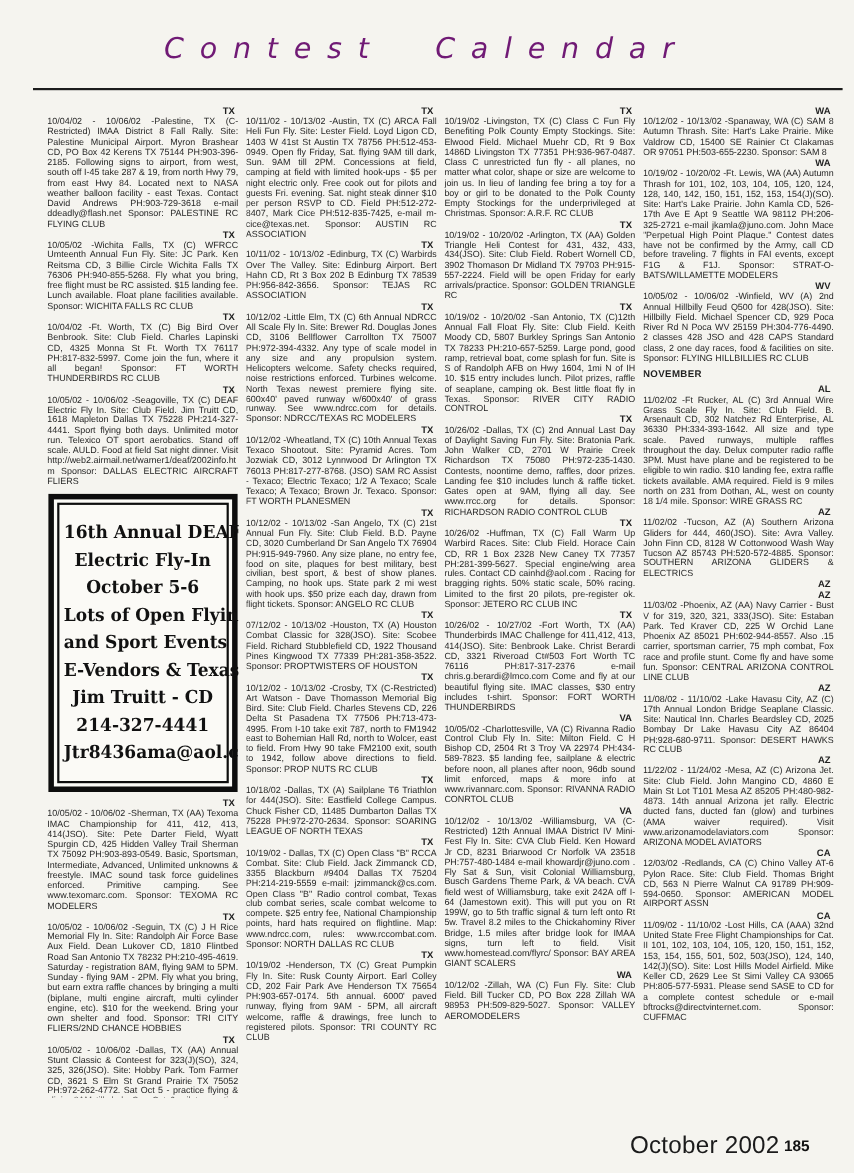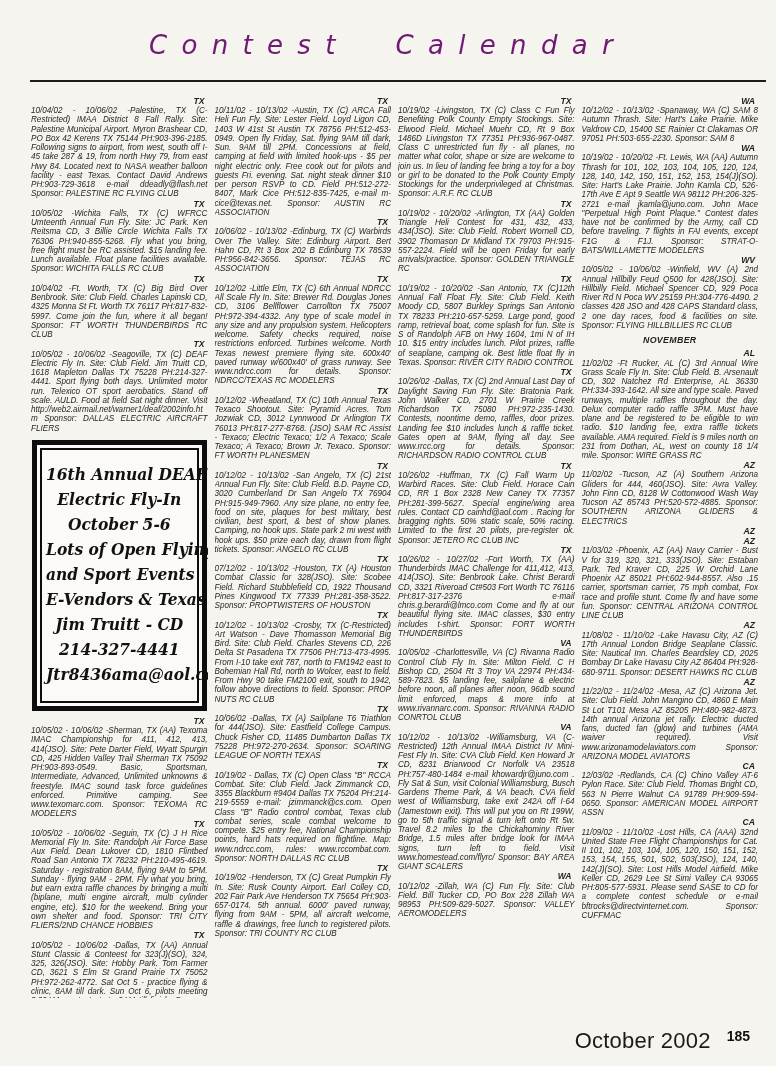--- a/index.html
+++ b/index.html
@@ -16,31 +16,31 @@
     font-style:italic;
     font-size:26px;
     letter-spacing:0.55em;
     word-spacing:0.9em;
     color:#701a75;
     white-space:nowrap;
   }
   .rule{height:2px;background:#1c1c1c;margin:20px 10px 0 30px;}
   .cols{
     display:flex;gap:7px;
-    margin:14px 18px 0 31px;
-    height:902px;overflow:hidden;font-style:italic;
+    margin:14px 18px 0 43px;
+    height:902px;overflow:hidden;
   }
   .col{flex:1 1 0;min-width:0;overflow:hidden;}
   .state{
     font-weight:bold;font-size:8.6px;line-height:9.2px;
     text-align:right;padding-right:3px;margin-top:1px;
   }
   .month{
     font-weight:bold;font-size:8.8px;line-height:9.2px;
-    text-align:center;margin:6px 0 4px 0;letter-spacing:0.04em;
+    text-align:left;margin:6px 0 4px 0;letter-spacing:0.04em;
   }
   .entry{
     font-size:8.15px;line-height:9.25px;
     text-align:justify;
     overflow-wrap:anywhere;
     color:#262626;
   }
   .ad{
     margin:7px 1px 6px 1px;
     border:5px solid #0d0d0d;
@@ -55,22 +55,22 @@
   .ad-line{
     font-family:"DejaVu Serif",serif;
     font-weight:bold;
     font-size:15.5px;
     line-height:25px;
     color:#111;
     white-space:nowrap;
     transform:scaleY(1.05);
   }
   .pagefoot{
-    position:absolute;right:26px;bottom:12px;
-    display:flex;align-items:flex-start;gap:16px;
+    position:absolute;right:40px;bottom:12px;
+    display:flex;align-items:center;gap:4px;
   }
   .issue{font-size:22px;color:#1b1b1b;letter-spacing:0.01em;}
   .pagenum{font-size:14px;font-weight:bold;color:#111;}
 </style>
 </head>
 <body>
 
 <div class="masthead">
   <div class="title">Contest Calendar</div>
   <div class="rule"></div>
@@ -103,33 +103,33 @@
       <div class="entry">10/05/02 - 10/06/02 -Sherman, TX (AA) Texoma IMAC Championship for 411, 412, 413, 414(JSO). Site: Pete Darter Field, Wyatt Spurgin CD, 425 Hidden Valley Trail Sherman TX 75092 PH:903-893-0549. Basic, Sportsman, Intermediate, Advanced, Unlimited unknowns &amp; freestyle. IMAC sound task force guidelines enforced. Primitive camping. See www.texomarc.com. Sponsor: TEXOMA RC MODELERS</div>
       <div class="state">TX</div>
       <div class="entry">10/05/02 - 10/06/02 -Seguin, TX (C) J H Rice Memorial Fly In. Site: Randolph Air Force Base Aux Field. Dean Lukover CD, 1810 Flintbed Road San Antonio TX 78232 PH:210-495-4619. Saturday - registration 8AM, flying 9AM to 5PM. Sunday - flying 9AM - 2PM. Fly what you bring, but earn extra raffle chances by bringing a multi (biplane, multi engine aircraft, multi cylinder engine, etc). $10 for the weekend. Bring your own shelter and food. Sponsor: TRI CITY FLIERS/2ND CHANCE HOBBIES</div>
       <div class="state">TX</div>
       <div class="entry">10/05/02 - 10/06/02 -Dallas, TX (AA) Annual Stunt Classic &amp; Conteest for 323(J)(SO), 324, 325, 326(JSO). Site: Hobby Park. Tom Farmer CD, 3621 S Elm St Grand Prairie TX 75052 PH:972-262-4772. Sat Oct 5 - practice flying &amp; clinic, 8AM till dark. Sun Oct 6, pilots meeting 8:30AM, contest starts 9AM till finish. Sponsor: DALLAS MODEL AIRCRAFT ASSN</div>
     </div>
   <div class="col">
       <div class="state">TX</div>
       <div class="entry">10/11/02 - 10/13/02 -Austin, TX (C) ARCA Fall Heli Fun Fly. Site: Lester Field. Loyd Ligon CD, 1403 W 41st St Austin TX 78756 PH:512-453-0949. Open fly Friday, Sat. flying 9AM till dark, Sun. 9AM till 2PM. Concessions at field, camping at field with limited hook-ups - $5 per night electric only. Free cook out for pilots and guests Fri. evening. Sat. night steak dinner $10 per person RSVP to CD. Field PH:512-272-8407, Mark Cice PH:512-835-7425, e-mail m-cice@texas.net. Sponsor: AUSTIN RC ASSOCIATION</div>
       <div class="state">TX</div>
-      <div class="entry">10/06/02 - 10/13/02 -Edinburg, TX (C) Warbirds Over The Valley. Site: Edinburg Airport. Bert Hahn CD, Rt 3 Box 202 B Edinburg TX 78539 PH:956-842-3656. Sponsor: TEJAS RC ASSOCIATION</div>
+      <div class="entry">10/11/02 - 10/13/02 -Edinburg, TX (C) Warbirds Over The Valley. Site: Edinburg Airport. Bert Hahn CD, Rt 3 Box 202 B Edinburg TX 78539 PH:956-842-3656. Sponsor: TEJAS RC ASSOCIATION</div>
       <div class="state">TX</div>
       <div class="entry">10/12/02 -Little Elm, TX (C) 6th Annual NDRCC All Scale Fly In. Site: Brewer Rd. Douglas Jones CD, 3106 Bellflower Carrollton TX 75007 PH:972-394-4332. Any type of scale model in any size and any propulsion system. Helicopters welcome. Safety checks required, noise restrictions enforced. Turbines welcome. North Texas newest premiere flying site. 600x40' paved runway w/600x40' of grass runway. See www.ndrcc.com for details. Sponsor: NDRCC/TEXAS RC MODELERS</div>
       <div class="state">TX</div>
       <div class="entry">10/12/02 -Wheatland, TX (C) 10th Annual Texas Texaco Shootout. Site: Pyramid Acres. Tom Jozwiak CD, 3012 Lynnwood Dr Arlington TX 76013 PH:817-277-8768. (JSO) SAM RC Assist - Texaco; Electric Texaco; 1/2 A Texaco; Scale Texaco; A Texaco; Brown Jr. Texaco. Sponsor: FT WORTH PLANESMEN</div>
       <div class="state">TX</div>
       <div class="entry">10/12/02 - 10/13/02 -San Angelo, TX (C) 21st Annual Fun Fly. Site: Club Field. B.D. Payne CD, 3020 Cumberland Dr San Angelo TX 76904 PH:915-949-7960. Any size plane, no entry fee, food on site, plaques for best military, best civilian, best sport, &amp; best of show planes. Camping, no hook ups. State park 2 mi west with hook ups. $50 prize each day, drawn from flight tickets. Sponsor: ANGELO RC CLUB</div>
       <div class="state">TX</div>
       <div class="entry">07/12/02 - 10/13/02 -Houston, TX (A) Houston Combat Classic for 328(JSO). Site: Scobee Field. Richard Stubblefield CD, 1922 Thousand Pines Kingwood TX 77339 PH:281-358-3522. Sponsor: PROPTWISTERS OF HOUSTON</div>
       <div class="state">TX</div>
       <div class="entry">10/12/02 - 10/13/02 -Crosby, TX (C-Restricted) Art Watson - Dave Thomasson Memorial Big Bird. Site: Club Field. Charles Stevens CD, 226 Delta St Pasadena TX 77506 PH:713-473-4995. From I-10 take exit 787, north to FM1942 east to Bohemian Hall Rd, north to Wolcer, east to field. From Hwy 90 take FM2100 exit, south to 1942, follow above directions to field. Sponsor: PROP NUTS RC CLUB</div>
       <div class="state">TX</div>
-      <div class="entry">10/06/02 -Dallas, TX (A) Sailplane T6 Triathlon for 444(JSO). Site: Eastfield College Campus. Chuck Fisher CD, 11485 Dumbarton Dallas TX 75228 PH:972-270-2634. Sponsor: SOARING LEAGUE OF NORTH TEXAS</div>
+      <div class="entry">10/18/02 -Dallas, TX (A) Sailplane T6 Triathlon for 444(JSO). Site: Eastfield College Campus. Chuck Fisher CD, 11485 Dumbarton Dallas TX 75228 PH:972-270-2634. Sponsor: SOARING LEAGUE OF NORTH TEXAS</div>
       <div class="state">TX</div>
       <div class="entry">10/19/02 - Dallas, TX (C) Open Class "B" RCCA Combat. Site: Club Field. Jack Zimmanck CD, 3355 Blackburn #9404 Dallas TX 75204 PH:214-219-5559 e-mail: jzimmanck@cs.com. Open Class "B" Radio control combat, Texas club combat series, scale combat welcome to compete. $25 entry fee, National Championship points, hard hats required on flightline. Map: www.ndrcc.com, rules: www.rccombat.com. Sponsor: NORTH DALLAS RC CLUB</div>
       <div class="state">TX</div>
       <div class="entry">10/19/02 -Henderson, TX (C) Great Pumpkin Fly In. Site: Rusk County Airport. Earl Colley CD, 202 Fair Park Ave Henderson TX 75654 PH:903-657-0174. 5th annual. 6000' paved runway, flying from 9AM - 5PM, all aircraft welcome, raffle &amp; drawings, free lunch to registered pilots. Sponsor: TRI COUNTY RC CLUB</div>
     </div>
   <div class="col">
       <div class="state">TX</div>
       <div class="entry">10/19/02 -Livingston, TX (C) Class C Fun Fly Benefiting Polk County Empty Stockings. Site: Elwood Field. Michael Muehr CD, Rt 9 Box 1486D Livingston TX 77351 PH:936-967-0487. Class C unrestricted fun fly - all planes, no matter what color, shape or size are welcome to join us. In lieu of landing fee bring a toy for a boy or girl to be donated to the Polk County Empty Stockings for the underprivileged at Christmas. Sponsor: A.R.F. RC CLUB</div>
       <div class="state">TX</div>
       <div class="entry">10/19/02 - 10/20/02 -Arlington, TX (AA) Golden Triangle Heli Contest for 431, 432, 433, 434(JSO). Site: Club Field. Robert Wornell CD, 3902 Thomason Dr Midland TX 79703 PH:915-557-2224. Field will be open Friday for early arrivals/practice. Sponsor: GOLDEN TRIANGLE RC</div>

